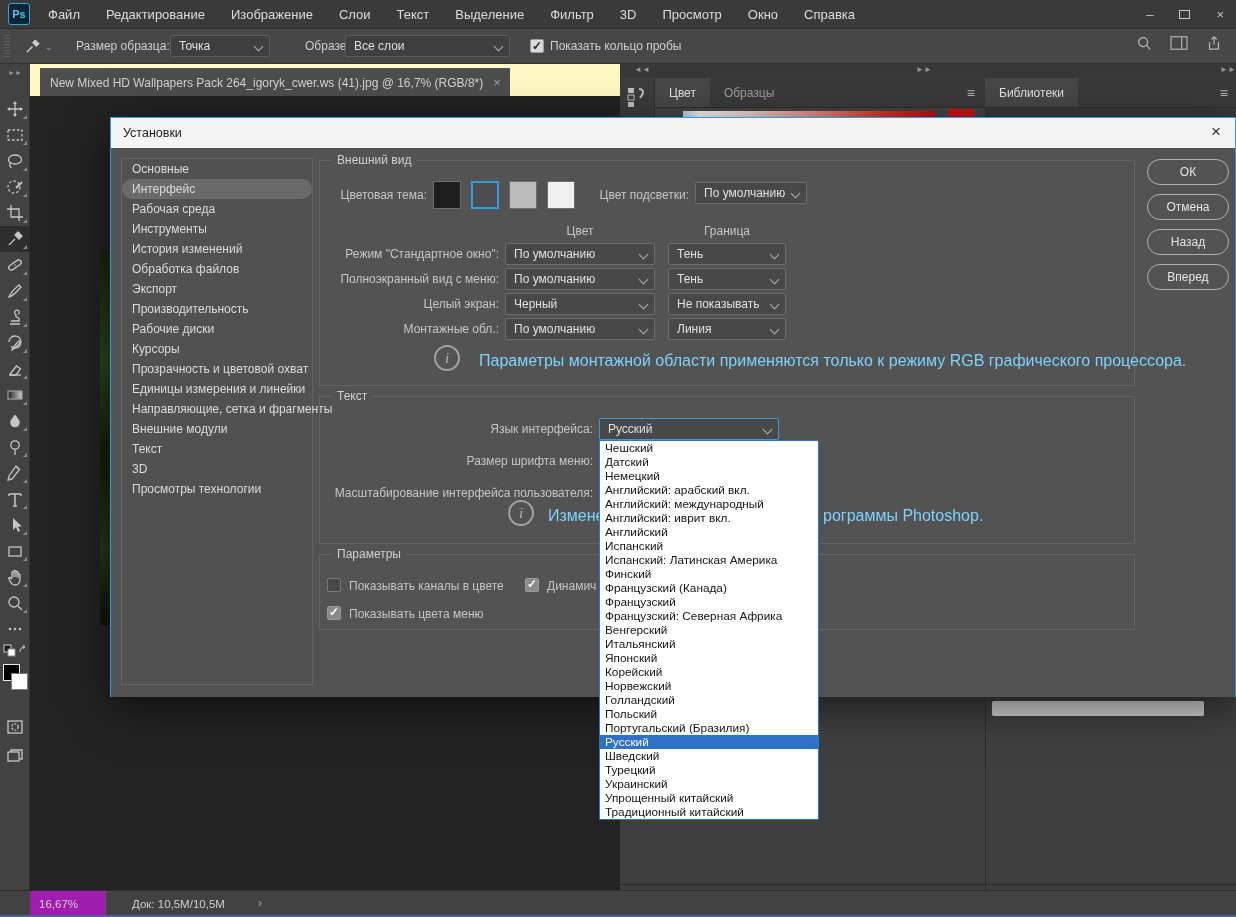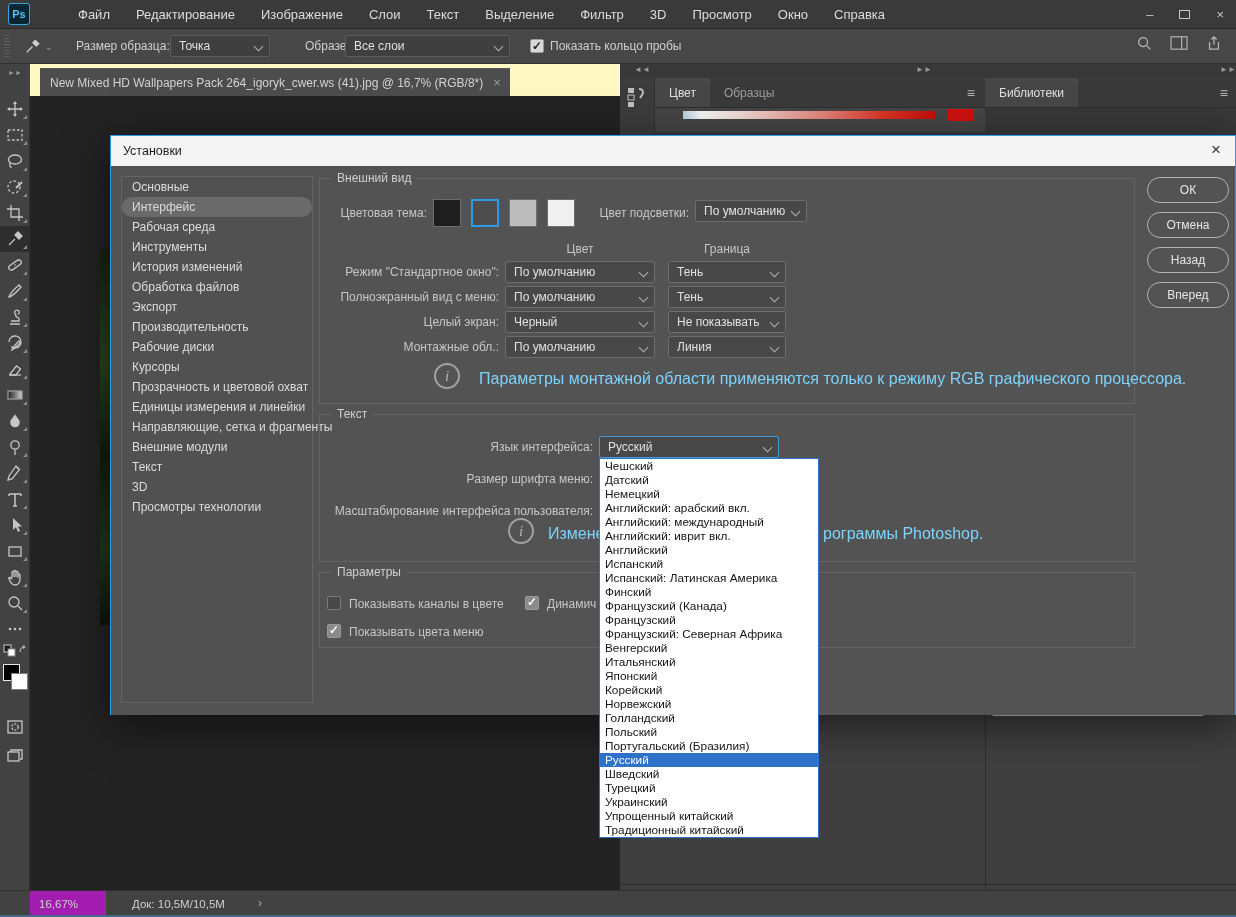--- a/index.html
+++ b/index.html
@@ -1,21 +1,21 @@
 <!DOCTYPE html>
 <html><head>
 <meta charset="utf-8">
 <style>
   * { margin:0; padding:0; box-sizing:border-box; }
   html,body { width:1236px; height:917px; }
   body { font-family:"Liberation Sans", sans-serif; background:#282828; overflow:hidden; position:relative; }
   #screen { position:absolute; inset:0; width:1236px; height:917px; background:#282828; }
 
   
-  .menubar { position:absolute; left:0; top:0; width:1236px; height:29px; background:#3a3a3a; border-bottom:1px solid #2b2b2b; display:flex; align-items:center;gap:30px; }
+  .menubar { position:absolute; left:0; top:0; width:1236px; height:29px; background:#3a3a3a; border-bottom:1px solid #2b2b2b; display:flex; align-items:center; }
   .ps-logo { width:22px; height:22px; margin-left:8px; background:#0b2633; border:1px solid #35a3e0; border-radius:3px; color:#59c1f2; font-size:11px; font-weight:bold; display:flex; align-items:center; justify-content:center; }
   .menu-items { display:flex; margin-left:18px; gap:26px; }
   .menu-item { color:#dcdcdc; font-size:13px; cursor:default; }
   .win-controls { position:absolute; right:12px; top:0; height:29px; display:flex; align-items:center; gap:26px; color:#c9c9c9; font-size:13px; }
   .win-max { width:11px; height:9px; border:1px solid #c9c9c9; display:inline-block; }
 
   
   .optionsbar { position:absolute; left:0; top:29px; width:1236px; height:35px; background:#474747; border-bottom:1px solid #313131; }
   .grip { position:absolute; left:4px; top:6px; width:6px; height:23px; background:repeating-linear-gradient(to bottom,#5c5c5c 0 1px,transparent 1px 3px); }
   .opt-tool { position:absolute; left:24px; top:6px; width:40px; height:23px; display:flex; align-items:center; gap:4px; }
@@ -76,21 +76,21 @@
   .lib-bottom { position:absolute; left:365px; top:820px; width:251px; height:26px; border-top:1px solid #2c2c2c; display:flex; align-items:center; justify-content:flex-end; gap:14px; padding-right:16px; }
 
   
   .statusbar { position:absolute; left:0; top:890px; width:1236px; height:27px; background:#424242; border-top:1px solid #2f2f2f; }
   .zoom-box { position:absolute; left:30px; top:0; width:76px; height:26px; border-right:1px solid #5a5a5a; color:#cfcfcf; font-size:11.5px; display:flex; align-items:center; padding-left:9px; background:#a21caf; }
   .doc-box { position:absolute; left:107px; top:0; width:170px; height:26px; color:#cfcfcf; font-size:11.5px; display:flex; align-items:center; padding-left:25px; }
   .status-chevron { position:absolute; left:258px; top:5px; color:#a8a8a8; font-size:12px; }
   .bottom-accent { position:absolute; left:0; top:915px; width:1236px; height:2px; background:#46678a; }
 
   
-  .dialog { position:absolute; left:110px; top:135px; width:1126px; height:580px; border:1px solid #2e9be6; box-shadow:0 10px 40px rgba(0,0,0,.55); z-index:10; }
+  .dialog { position:absolute; left:110px; top:117px; width:1126px; height:580px; border:1px solid #2e9be6; box-shadow:0 10px 40px rgba(0,0,0,.55); z-index:10; }
   .dialog-titlebar { height:30px; background:#f4f4f4; display:flex; align-items:center; position:relative; }
   .dialog-title { margin-left:12px; color:#1c1c1c; font-size:12.5px; }
   .dialog-close { position:absolute; right:14px; top:4px; color:#333; font-size:17px; }
   .dialog-body { position:relative; width:100%; height:549px; background:#535353; }
 
   .side-list { position:absolute; left:10px; top:10px; width:192px; height:527px; background:#515151; border:1px solid #646464; }
   .side-item { height:20px; line-height:20px; padding-left:10px; font-size:12px; color:#dcdcdc; white-space:nowrap; }
   .side-item.selected { background:#6a6a6a;border-radius:10px; }
 
   .fieldset { position:absolute; border:1px solid #646464; }

